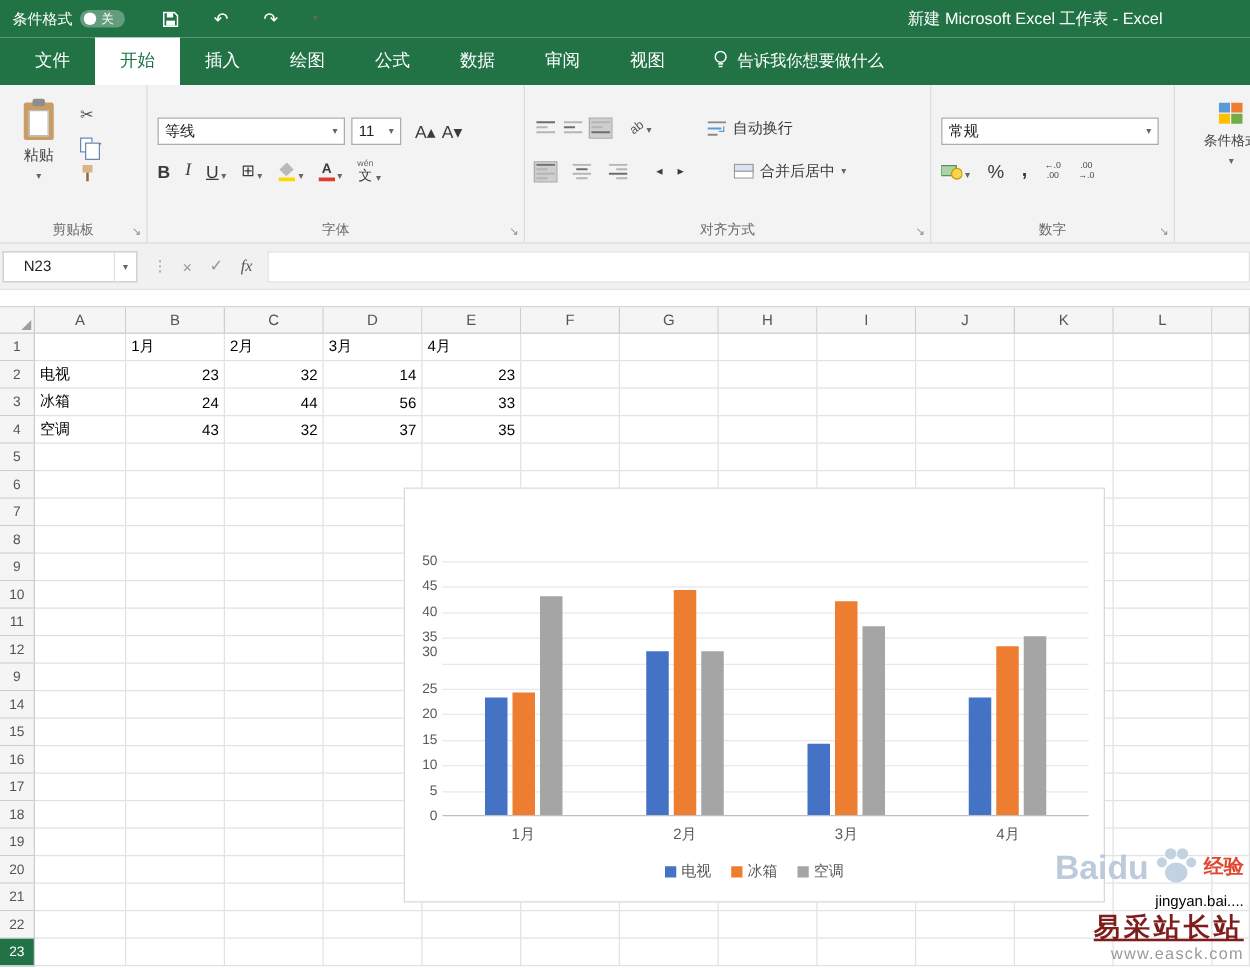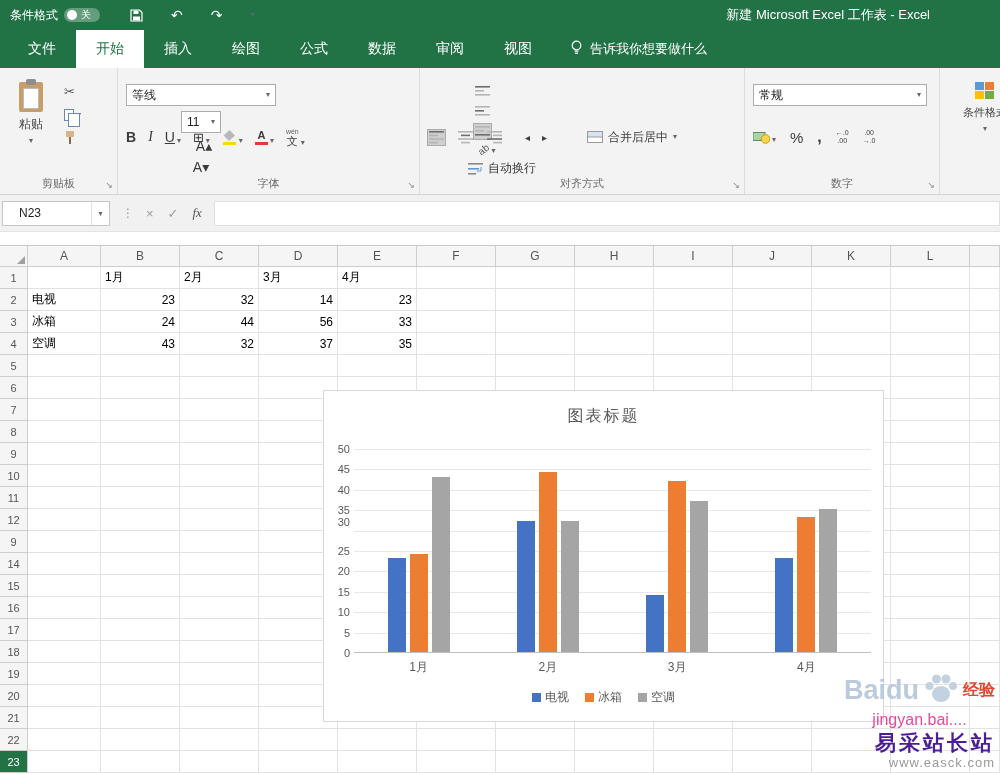--- a/index.html
+++ b/index.html
@@ -28,21 +28,21 @@
   
   .ribbon { position:absolute; left:0; top:68px; width:1000px; height:127px;
     background:#f3f3f3; border-bottom:1px solid #d5d5d5; display:flex; font-size:12px; color:#444; }
   .rgroup { position:relative; height:100%; border-right:1px solid #dcdcdc; flex:0 0 auto; }
   .g-clip { width:118px; } .g-font { width:302px; } .g-align { width:325px; }
   .g-num { width:195px; } .g-cond { width:60px; border-right:none; overflow:hidden; }
   .rgroup-label { position:absolute; bottom:3px; left:0; right:0; text-align:center;
     font-size:11px; color:#6a6a6a; }
   .launcher { position:absolute; bottom:4px; right:4px; font-size:9px; color:#8a8a8a; line-height:1; }
   .caret { font-size:8px; color:#666; line-height:1; }
-  .row1 { position:absolute; top:16px; left:8px; display:flex; align-items:center; gap:5px;flex-direction:column; }
+  .row1 { position:absolute; top:26px; left:8px; display:flex; align-items:center; gap:5px; }
   .row2 { position:absolute; top:56px; left:8px; height:26px; display:flex; align-items:center; gap:12px; }
 
   .paste-btn { position:absolute; left:8px; top:14px; width:46px; display:flex;
     flex-direction:column; align-items:center; gap:4px; }
   .clip-board { width:24px; height:30px; background:#c89d67; border-radius:2px; position:relative; }
   .clip-clip { position:absolute; left:7px; top:-3px; width:10px; height:6px; background:#8d8d8d; border-radius:2px; }
   .clip-paper { position:absolute; left:4px; top:6px; width:16px; height:21px; background:#fff; border:1px solid #bbb; }
   .clip-small { position:absolute; left:64px; top:16px; display:flex; flex-direction:column; gap:10px; align-items:flex-start; }
   .mini { display:flex; align-items:center; gap:3px; font-size:13px; color:#555; }
   .copy-icon { position:relative; width:10px; height:12px; border:1px solid #6b89b5; background:#fff; }
@@ -109,22 +109,22 @@
   .legend { position:absolute; left:0; right:0; top:298px; display:flex; justify-content:center;
     gap:16px; align-items:center; font-size:12px; color:#595959; }
   .lg-item { display:flex; align-items:center; gap:4px; }
   .lg-sq { width:9px; height:9px; flex:0 0 auto; }
 
   
   .wm { position:absolute; right:5px; bottom:3px; text-align:right; z-index:10; line-height:1.15; }
   .wm-row1 { display:flex; align-items:center; justify-content:flex-end; gap:4px; }
   .wm-baidu { font-size:27px; font-weight:bold; color:#bccadb; }
   .wm-jy { font-size:16px; color:#e0472e; font-weight:bold; }
-  .wm-url { font-size:16px; color:#ec4899; margin-top:1px;text-align:center; }
-  .wm-easck { font-size:21px; font-weight:bold; color:#4c1d95; letter-spacing:3px; margin-top:2px; }
+  .wm-url { font-size:12px; color:#000000; margin-top:1px; }
+  .wm-easck { font-size:21px; font-weight:bold; color:#7f1d1d; letter-spacing:3px; margin-top:2px;text-decoration:underline; }
   .wm-easck-url { font-size:13px; color:#9a9a9a; letter-spacing:1px; margin-top:1px; }
 </style>
 </head>
 <body>
 
 <div class="titlebar">
   <div class="autosave">
     <span>条件格式</span>
     <span class="toggle">
       <span class="dot"></span>
@@ -723,21 +723,20 @@
     <div class="cell"></div>
     <div class="cell"></div>
     <div class="cell"></div>
     <div class="cell"></div>
     <div class="cell"></div>
     <div class="cell"></div>
     <div class="cell"></div>
   </div>
 
 <div class="chart">
-  <div class="ct-title">图表标题</div>
   <div class="plot">
       <div class="gridline" style="top: 183.6px;"></div>
       <div class="gridline" style="top: 163.2px;"></div>
       <div class="gridline" style="top: 142.8px;"></div>
       <div class="gridline" style="top: 122.4px;"></div>
       <div class="gridline" style="top: 102px;"></div>
       <div class="gridline" style="top: 81.6px;"></div>
       <div class="gridline" style="top: 61.2px;"></div>
       <div class="gridline" style="top: 40.8px;"></div>
       <div class="gridline" style="top: 20.4px;"></div>

